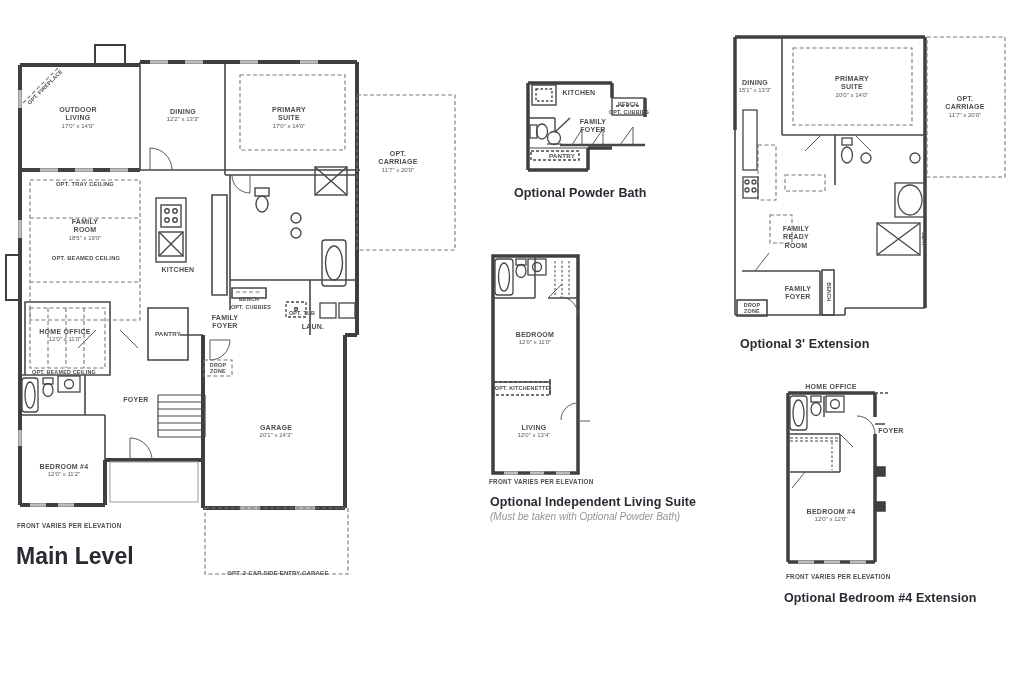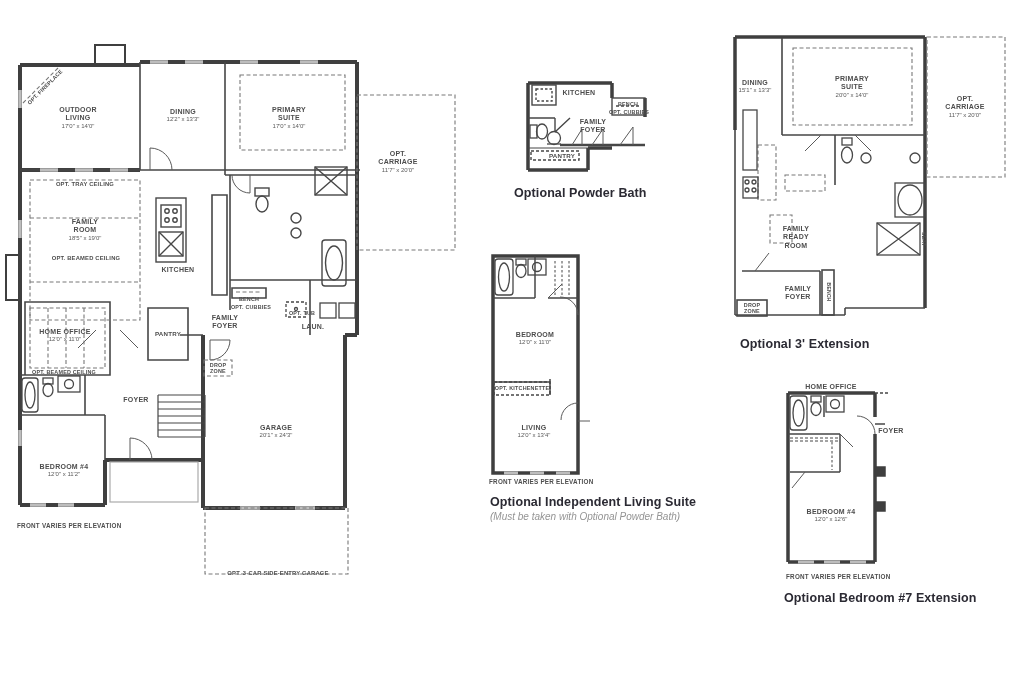--- a/index.html
+++ b/index.html
@@ -159,20 +159,21 @@
     <div class="room-label" style="left:64px;top:441px;">
       <span class="room-name">BEDROOM #4</span>
       <span class="room-dims">12'0" x 11'2"</span>
     </div>
     <div class="room-label" style="left:276px;top:402px;">
       <span class="room-name">GARAGE</span>
       <span class="room-dims">20'1" x 24'3"</span>
     </div>
     <div class="note-label" style="left:278px;top:543px;">OPT. 3-CAR SIDE-ENTRY GARAGE</div>
     <div class="footnote" style="left:17px;top:492px;">FRONT VARIES PER ELEVATION</div>
+    <div class="big-title" style="left:16px;top:513px;">Main Level</div>
   </div>
 
   <div class="plan" style="left:480px;top:253px;width:220px;height:290px;">
     <svg width="220" height="290" viewBox="0 0 220 290">
       <g stroke="#3f3f3f" stroke-width="3.5" fill="none">
         <rect x="13" y="3" width="85" height="217"></rect>
       </g>
       <g stroke="#474747" stroke-width="1.5" fill="none">
         <path d="M13,45 H55 M68,45 H98 M55,3 V45 M13,129 H70 M70,126 V142"></path>
         <rect x="14" y="129" width="56" height="13" stroke-dasharray="3,2"></rect>
@@ -342,16 +343,16 @@
       <span class="room-name">HOME OFFICE</span>
     </div>
     <div class="room-label" style="left:131px;top:59px;">
       <span class="room-name">FOYER</span>
     </div>
     <div class="room-label" style="left:71px;top:144px;">
       <span class="room-name">BEDROOM #4</span>
       <span class="room-dims">12'0" x 12'6"</span>
     </div>
     <div class="footnote" style="left:26px;top:201px;">FRONT VARIES PER ELEVATION</div>
-    <div class="plan-title" style="left:24px;top:219px;">Optional Bedroom #7 Extension</div>
+    <div class="plan-title" style="left:24px;top:219px;">Optional Bedroom #4 Extension</div>
   </div>
 
 </div>
 
 </body></html>

